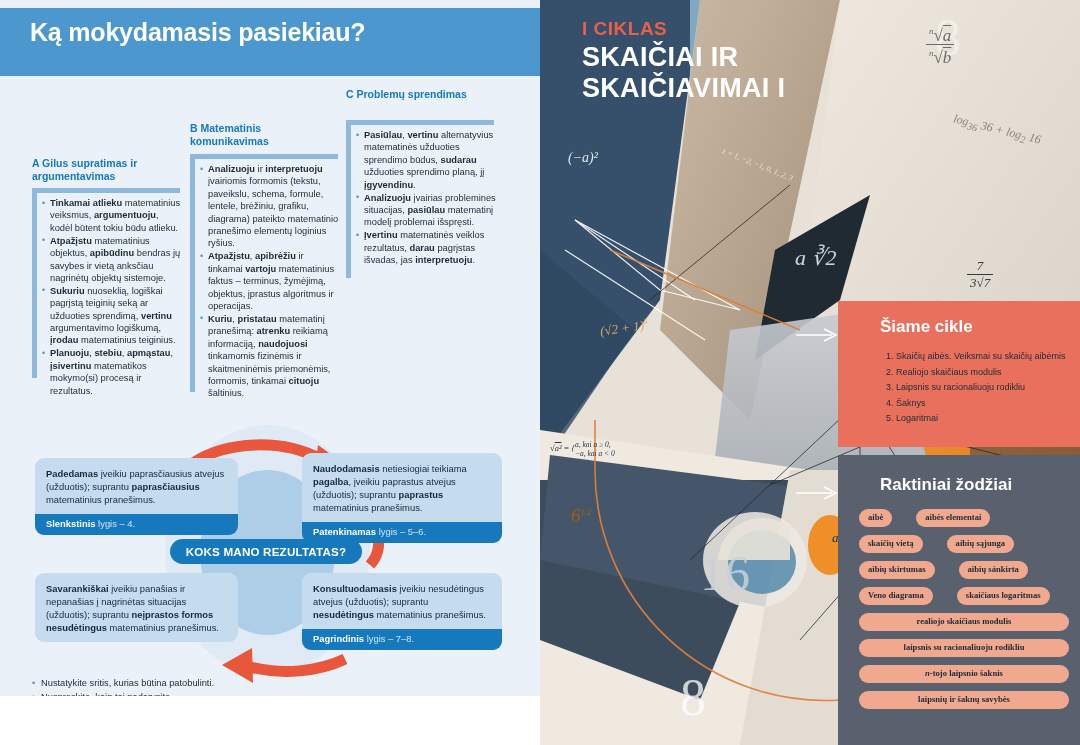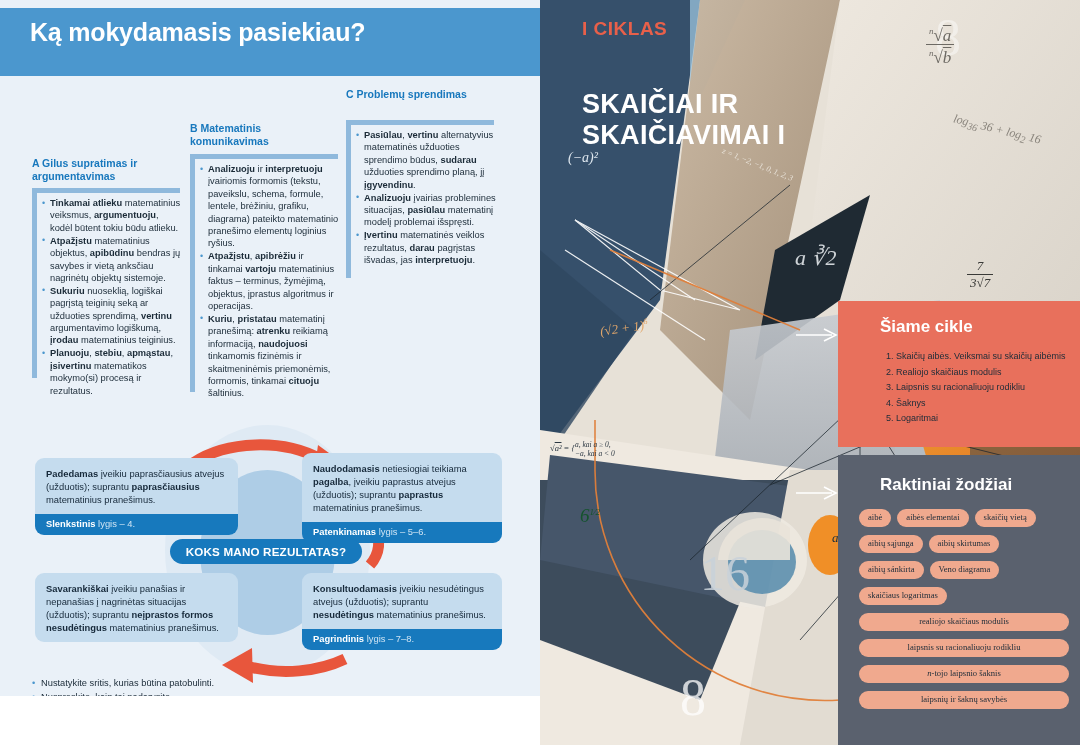--- a/index.html
+++ b/index.html
@@ -126,21 +126,21 @@
   .frac .num { display: block; border-bottom: 1px solid currentColor; padding: 0 3px; }
   .frac .den { display: block; padding: 0 3px; }
 
   #cycle-kicker {
     position: absolute; left: 42px; top: 18px;
     color: #e8604a; font-size: 19px; font-weight: bold; letter-spacing: 0.5px;
   }
   #cycle-title {
     position: absolute; left: 42px; top: 42px;
     color: #ffffff; font-size: 27px; font-weight: bold;
-    line-height: 31px; letter-spacing: 0.3px; margin-top: 47px;
+    line-height: 31px; letter-spacing: 0.3px;
   }
 
   
   #panel-cikle {
     position: absolute; left: 298px; top: 301px; width: 276px; height: 146px;
     background: #e8705c;
   }
   #panel-cikle-title {
     position: absolute; left: 42px; top: 16px;
     color: #ffffff; font-size: 17px; font-weight: bold;
@@ -158,22 +158,23 @@
   #panel-zodziai {
     position: absolute; left: 298px; top: 455px; width: 242px; height: 290px;
     background: #5a616e;
   }
   #panel-zodziai-title {
     position: absolute; left: 42px; top: 20px;
     color: #ffffff; font-size: 17px; font-weight: bold;
   }
   #pill-wrap {
     position: absolute; left: 21px; top: 54px; width: 210px;
-    display: flex; flex-wrap: wrap; gap: 8px 6px;
+    display: flex; flex-wrap: wrap; gap: 8px 24px;
     justify-content: flex-start;
+    font-weight: bold;
   }
   .pill {
     background: #f0a98e; color: #1b2b38;
     border-radius: 10px; padding: 3px 9px 4px 9px;
     font-size: 8.6px; line-height: 11px; white-space: nowrap;
     font-family: "Liberation Serif", serif;
   }
   .pill.full { width: 100%; text-align: center; }
   .pill em { font-style: italic; }
 </style>
@@ -354,21 +355,21 @@
     <div class="formula" style="left:28px; top:150px; font-size:14px; color:#dde6ee;">(−a)²</div>
     <div class="formula" style="left:180px; top:160px; font-size:8px; color:#e8e2d8; transform:rotate(22deg);">z = 1, −2, −1, 0, 1, 2, 3</div>
     <div class="formula" style="left:255px; top:245px; font-size:22px; color:#eef2f5; opacity:0.85;">a ∛2</div>
     <div class="formula" style="left:427px; top:258px; font-size:13px; color:#3a3a38;">
       <span class="frac"><span class="num">7</span><span class="den">3√7</span></span>
     </div>
     <div class="formula" style="left:315px; top:357px; font-size:8px; color:#2a3a46; transform:rotate(-14deg);">n = 2k</div>
     <div class="formula" style="left:10px; top:440px; font-size:8.5px; color:#2b3742; line-height:9px;">
       √<span style="text-decoration:overline;">a²</span> = {<span style="display:inline-block; vertical-align:middle; font-size:7.5px; line-height:9px;">a, kai a ≥ 0,<br>−a, kai a &lt; 0</span>
     </div>
-    <div class="formula" style="left:40px; top:505px; font-size:19px; color:#14532d;">6<sup style="font-size:9px;">1⁄2</sup></div>
+    <div class="formula" style="left:31px; top:505px; font-size:19px; color:#a16207;">6<sup style="font-size:9px;">1⁄2</sup></div>
     <div class="formula" style="left:292px; top:530px; font-size:13px; color:#20303c;">a ≥ 0</div>
     <div class="formula" style="left:386px; top:23px; font-size:17px; color:#6d6a64; line-height:17px; text-align:center;">
       <span class="frac"><span class="num"><sup style="font-size:9px;">n</sup>√<span style="text-decoration:overline;">a</span></span><span class="den"><sup style="font-size:9px;">n</sup>√<span style="text-decoration:overline;">b</span></span></span>
     </div>
     <div class="formula" style="left:412px; top:122px; font-size:12px; color:#8a857d; transform:rotate(14deg);">log<sub>36</sub> 36 + log<sub>2</sub> 16</div>
     <div class="formula" style="left:60px; top:320px; font-size:13px; color:#e2a76b; transform:rotate(-8deg);">(√2 + 1)<sup style="font-size:8px;">6</sup></div>
 
     <div id="cycle-kicker">I CIKLAS</div>
     <div id="cycle-title">
       <span>SKAIČIAI IR</span><br>

